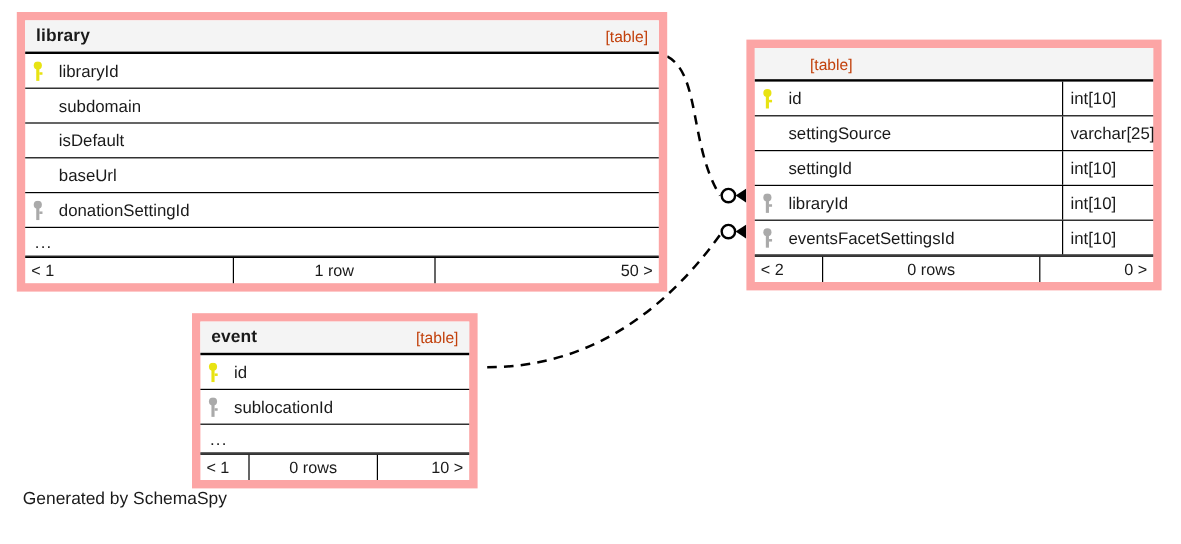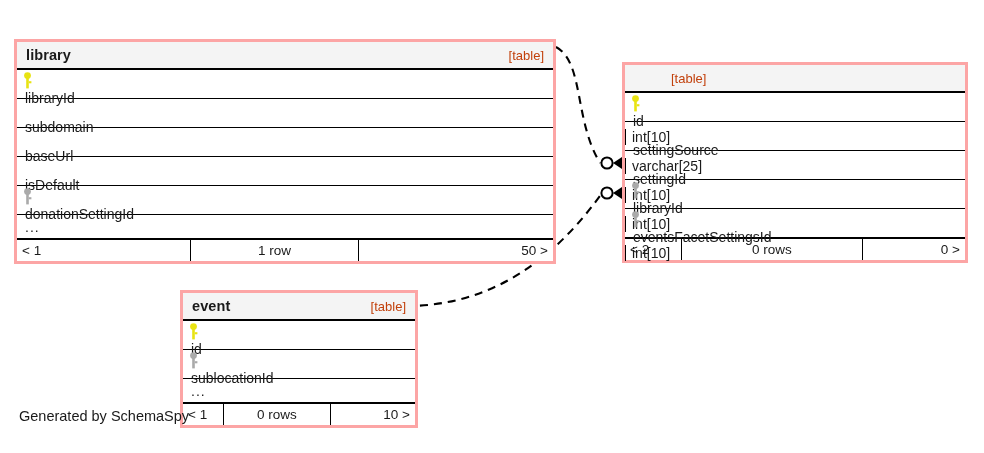--- a/index.html
+++ b/index.html
@@ -22,24 +22,23 @@
     left: 0;
     top: 0;
     width: 984px;
     height: 453px;
     pointer-events: none;
   }
 
   
   .entity {
     position: absolute;
-    border: 3px solid #fca5a5;
+    border: 7px solid #fca5a5;
     background: #ffffff;
     box-sizing: border-box;
-    margin-top: 29px;
   }
   .entity-header {
     display: flex;
     align-items: center;
     justify-content: space-between;
     background: #f4f4f4;
     border-bottom: 2px solid #000000;
     padding: 0 9px;
     height: 28px;
     box-sizing: border-box;
@@ -54,21 +53,20 @@
     color: #c2410c;
     padding-left: 37px;
   }
 
   .row {
     display: flex;
     align-items: stretch;
     border-bottom: 1.5px solid #000000;
     height: 29px;
     box-sizing: border-box;
-    flex-direction: column;
   }
   .row:last-of-type { border-bottom: none; }
 
   .cell-name {
     flex: 1 1 auto;
     display: flex;
     align-items: center;
     padding-left: 8px;
     font-size: 14px;
     min-width: 0;
@@ -131,21 +129,21 @@
   .tbl-libev .foot-right { flex: 1 1 auto; }
 
   
   .tbl-event .foot-left  { width: 40px; }
   .tbl-event .foot-mid   { width: 108px; }
   .tbl-event .foot-right { flex: 1 1 auto; }
 
   
   #tbl-library { left: 14px;  top: 10px;  width: 542px; }
   #tbl-libev   { left: 622px; top: 33px;  width: 346px; }
-  #tbl-event   { left: 180px; top: 261px; width: 238px; }
+  #tbl-event   { left: 160px; top: 261px; width: 238px; }
 
   
   #caption {
     position: absolute;
     left: 19px;
     top: 408px;
     font-size: 14.5px;
     color: #1a1a1a;
   }
 </style>
@@ -185,26 +183,26 @@
     <span class="cell-name">libraryId</span>
   </div>
 
   <div class="row">
     <span class="key-slot"></span>
     <span class="cell-name">subdomain</span>
   </div>
 
   <div class="row">
     <span class="key-slot"></span>
+    <span class="cell-name">isDefault</span>
+  </div>
+
+  <div class="row">
+    <span class="key-slot"></span>
     <span class="cell-name">baseUrl</span>
-  </div>
-
-  <div class="row">
-    <span class="key-slot"></span>
-    <span class="cell-name">isDefault</span>
   </div>
 
   <div class="row">
     <span class="key-slot">
       <svg class="key-icon" width="9" height="17" viewBox="0 0 9 17" xmlns="http://www.w3.org/2000/svg">
         <circle cx="4.5" cy="3.6" r="3.4" fill="#aaaaaa"></circle>
         <rect x="3.2" y="5.8" width="2.6" height="10.6" fill="#aaaaaa"></rect>
         <rect x="5.8" y="9.2" width="2.6" height="2.1" fill="#aaaaaa"></rect>
       </svg>
     </span>

